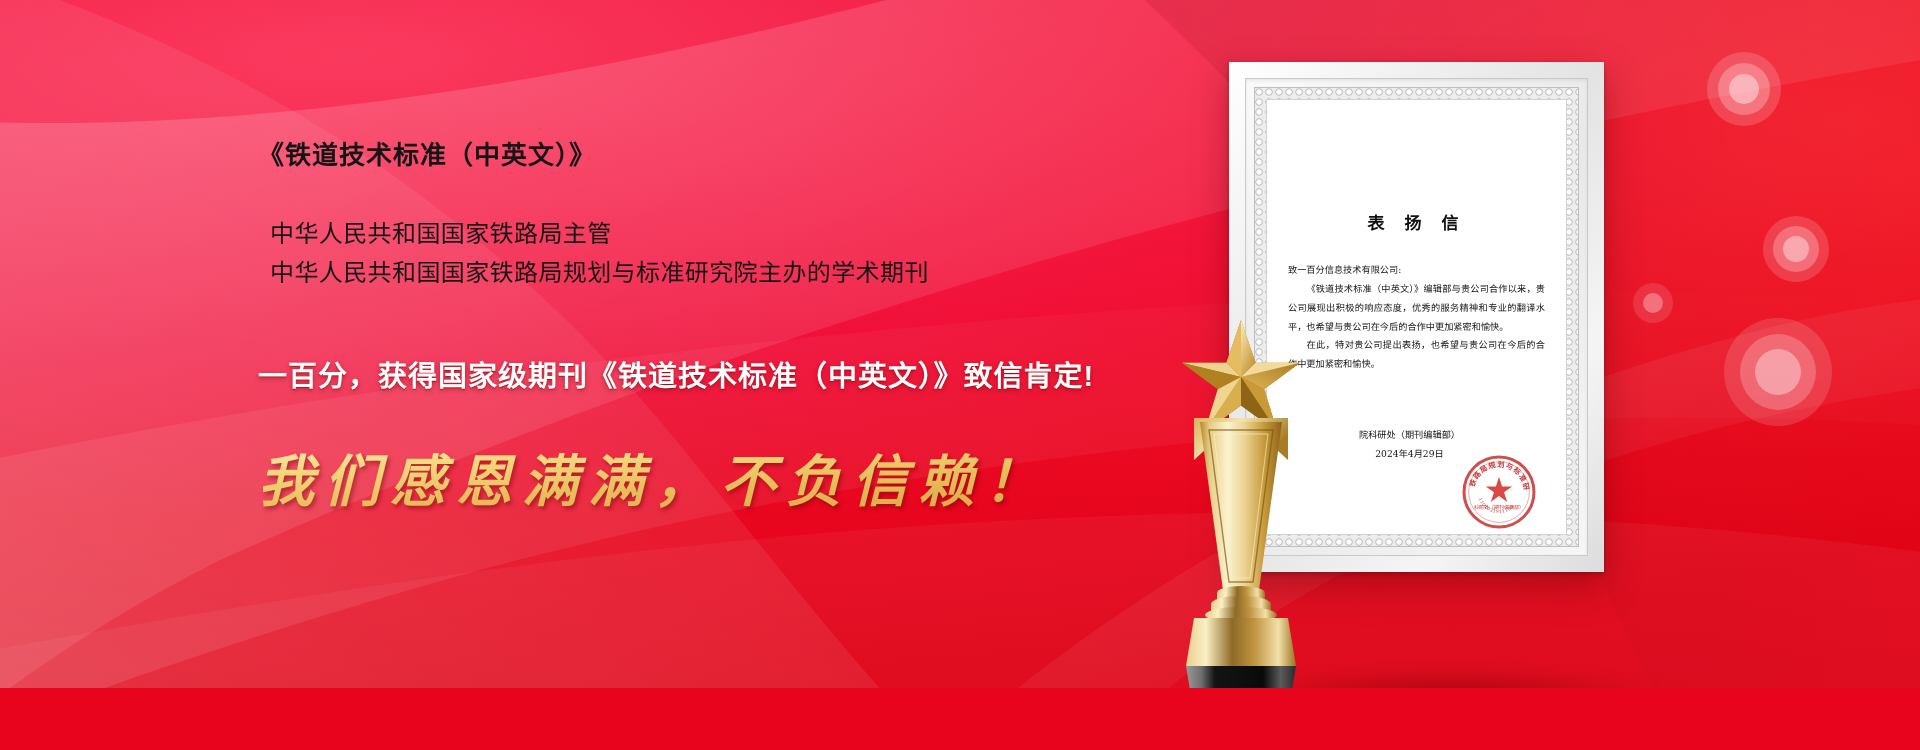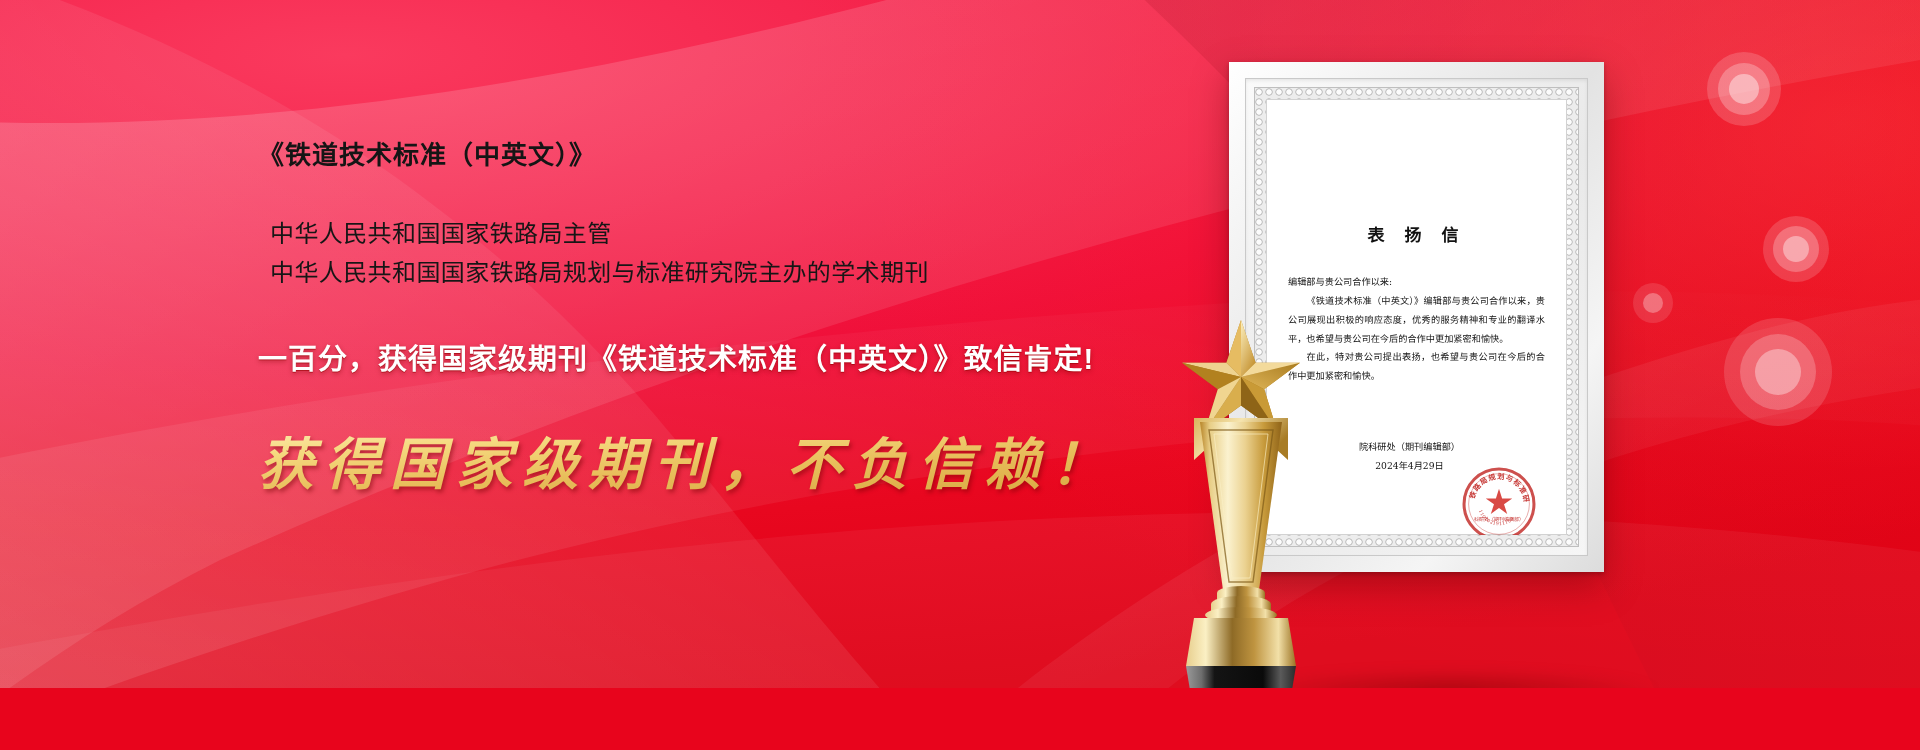--- a/index.html
+++ b/index.html
@@ -35,21 +35,21 @@
   .copy{position:absolute;left:258px;top:140px;width:880px;}
   .journal-title{
     font-size:26px;font-weight:700;color:#151515;letter-spacing:1px;
     line-height:1.2;margin:0 0 44px 0;
   }
   .sub-list{margin:12px;padding:0;list-style:none;}
   .sub-list li{
     font-size:24px;color:#161616;line-height:1.62;letter-spacing:0.4px;font-weight:400;
   }
   .headline{
-    margin-top:42px;
+    margin-top:59px;
     font-size:29px;font-weight:700;color:#ffffff;letter-spacing:1px;
     text-shadow:0 1px 0 rgba(150,0,0,.55), 0 2px 5px rgba(120,0,0,.45);
     white-space:nowrap;
   }
   .calligraphy{
     margin-top:42px;
     font-family:"DejaVu Serif","Liberation Serif",serif;
     font-size:56px;font-weight:700;font-style:italic;letter-spacing:10px;
     background:linear-gradient(177deg,#FFF0BE 0%,#F5D97F 28%,#E8BE5B 58%,#D7A43E 100%);
     -webkit-background-clip:text;background-clip:text;color:transparent;
@@ -78,21 +78,21 @@
     background-image:
       radial-gradient(circle at 5px 5px, rgba(255,255,255,.95) 2.4px, rgba(0,0,0,0) 2.8px),
       radial-gradient(circle at 5px 5px, rgba(175,175,175,.55) 3.6px, rgba(0,0,0,0) 4.0px);
     background-size:10px 10px,10px 10px;
   }
   .paper{
     position:absolute;inset:12px;background:#FFFFFF;
     box-shadow:inset 0 0 0 1px #D2D2D2;
     overflow:hidden;
   }
-  .paper-inner{position:absolute;inset:0;padding:12px 22px;box-sizing:border-box;
+  .paper-inner{position:absolute;inset:0;padding:0 22px;box-sizing:border-box;
     font-family:"DejaVu Serif","Liberation Serif",serif;color:#111;}
   .cert-title{
     text-align:center;margin-top:110px;
     font-size:17px;font-weight:700;letter-spacing:7px;
   }
   .cert-body{margin-top:27px;font-size:9.2px;line-height:2.05;text-align:justify;color:#141414;}
   .cert-body p{margin:0;}
   .cert-body p.indent{text-indent:2em;}
   .cert-sign{margin-top:52px;text-align:center;font-size:9.2px;line-height:2.0;padding-right:14px;position:relative;}
 
@@ -164,35 +164,35 @@
   <div class="copy">
     <div class="journal-title">《铁道技术标准（中英文）》</div>
 
     <ul class="sub-list">
       <li>中华人民共和国国家铁路局主管</li>
       <li>中华人民共和国国家铁路局规划与标准研究院主办的学术期刊</li>
     </ul>
 
     <div class="headline">一百分，获得国家级期刊《铁道技术标准（中英文）》致信肯定!</div>
 
-    <div class="calligraphy">获得国家级期刊，不负信赖！</div>
+    <div class="calligraphy">我们感恩满满，不负信赖！</div>
   </div>
 
   <div class="frame-shadow"></div>
 
   <div class="frame">
     <div class="frame-bevel">
       <div class="frame-mat">
         <div class="paper">
           <div class="paper-inner">
 
             <div class="cert-title">表 扬 信</div>
 
             <div class="cert-body">
-              <p>编辑部与贵公司合作以来:</p>
+              <p>致一百分信息技术有限公司:</p>
               <p class="indent">《铁道技术标准（中英文）》编辑部与贵公司合作以来，贵公司展现出积极的响应态度，优秀的服务精神和专业的翻译水平，也希望与贵公司在今后的合作中更加紧密和愉快。</p>
               <p class="indent">在此，特对贵公司提出表扬，也希望与贵公司在今后的合作中更加紧密和愉快。</p>
             </div>
 
             <div class="cert-sign">
               <div>院科研处（期刊编辑部）</div>
               <div>2024年4月29日</div>
 
               <svg class="seal" viewBox="0 0 100 100">
                 <circle cx="50" cy="50" r="46" fill="none" stroke="#C0211E" stroke-width="4" opacity=".9"></circle>

